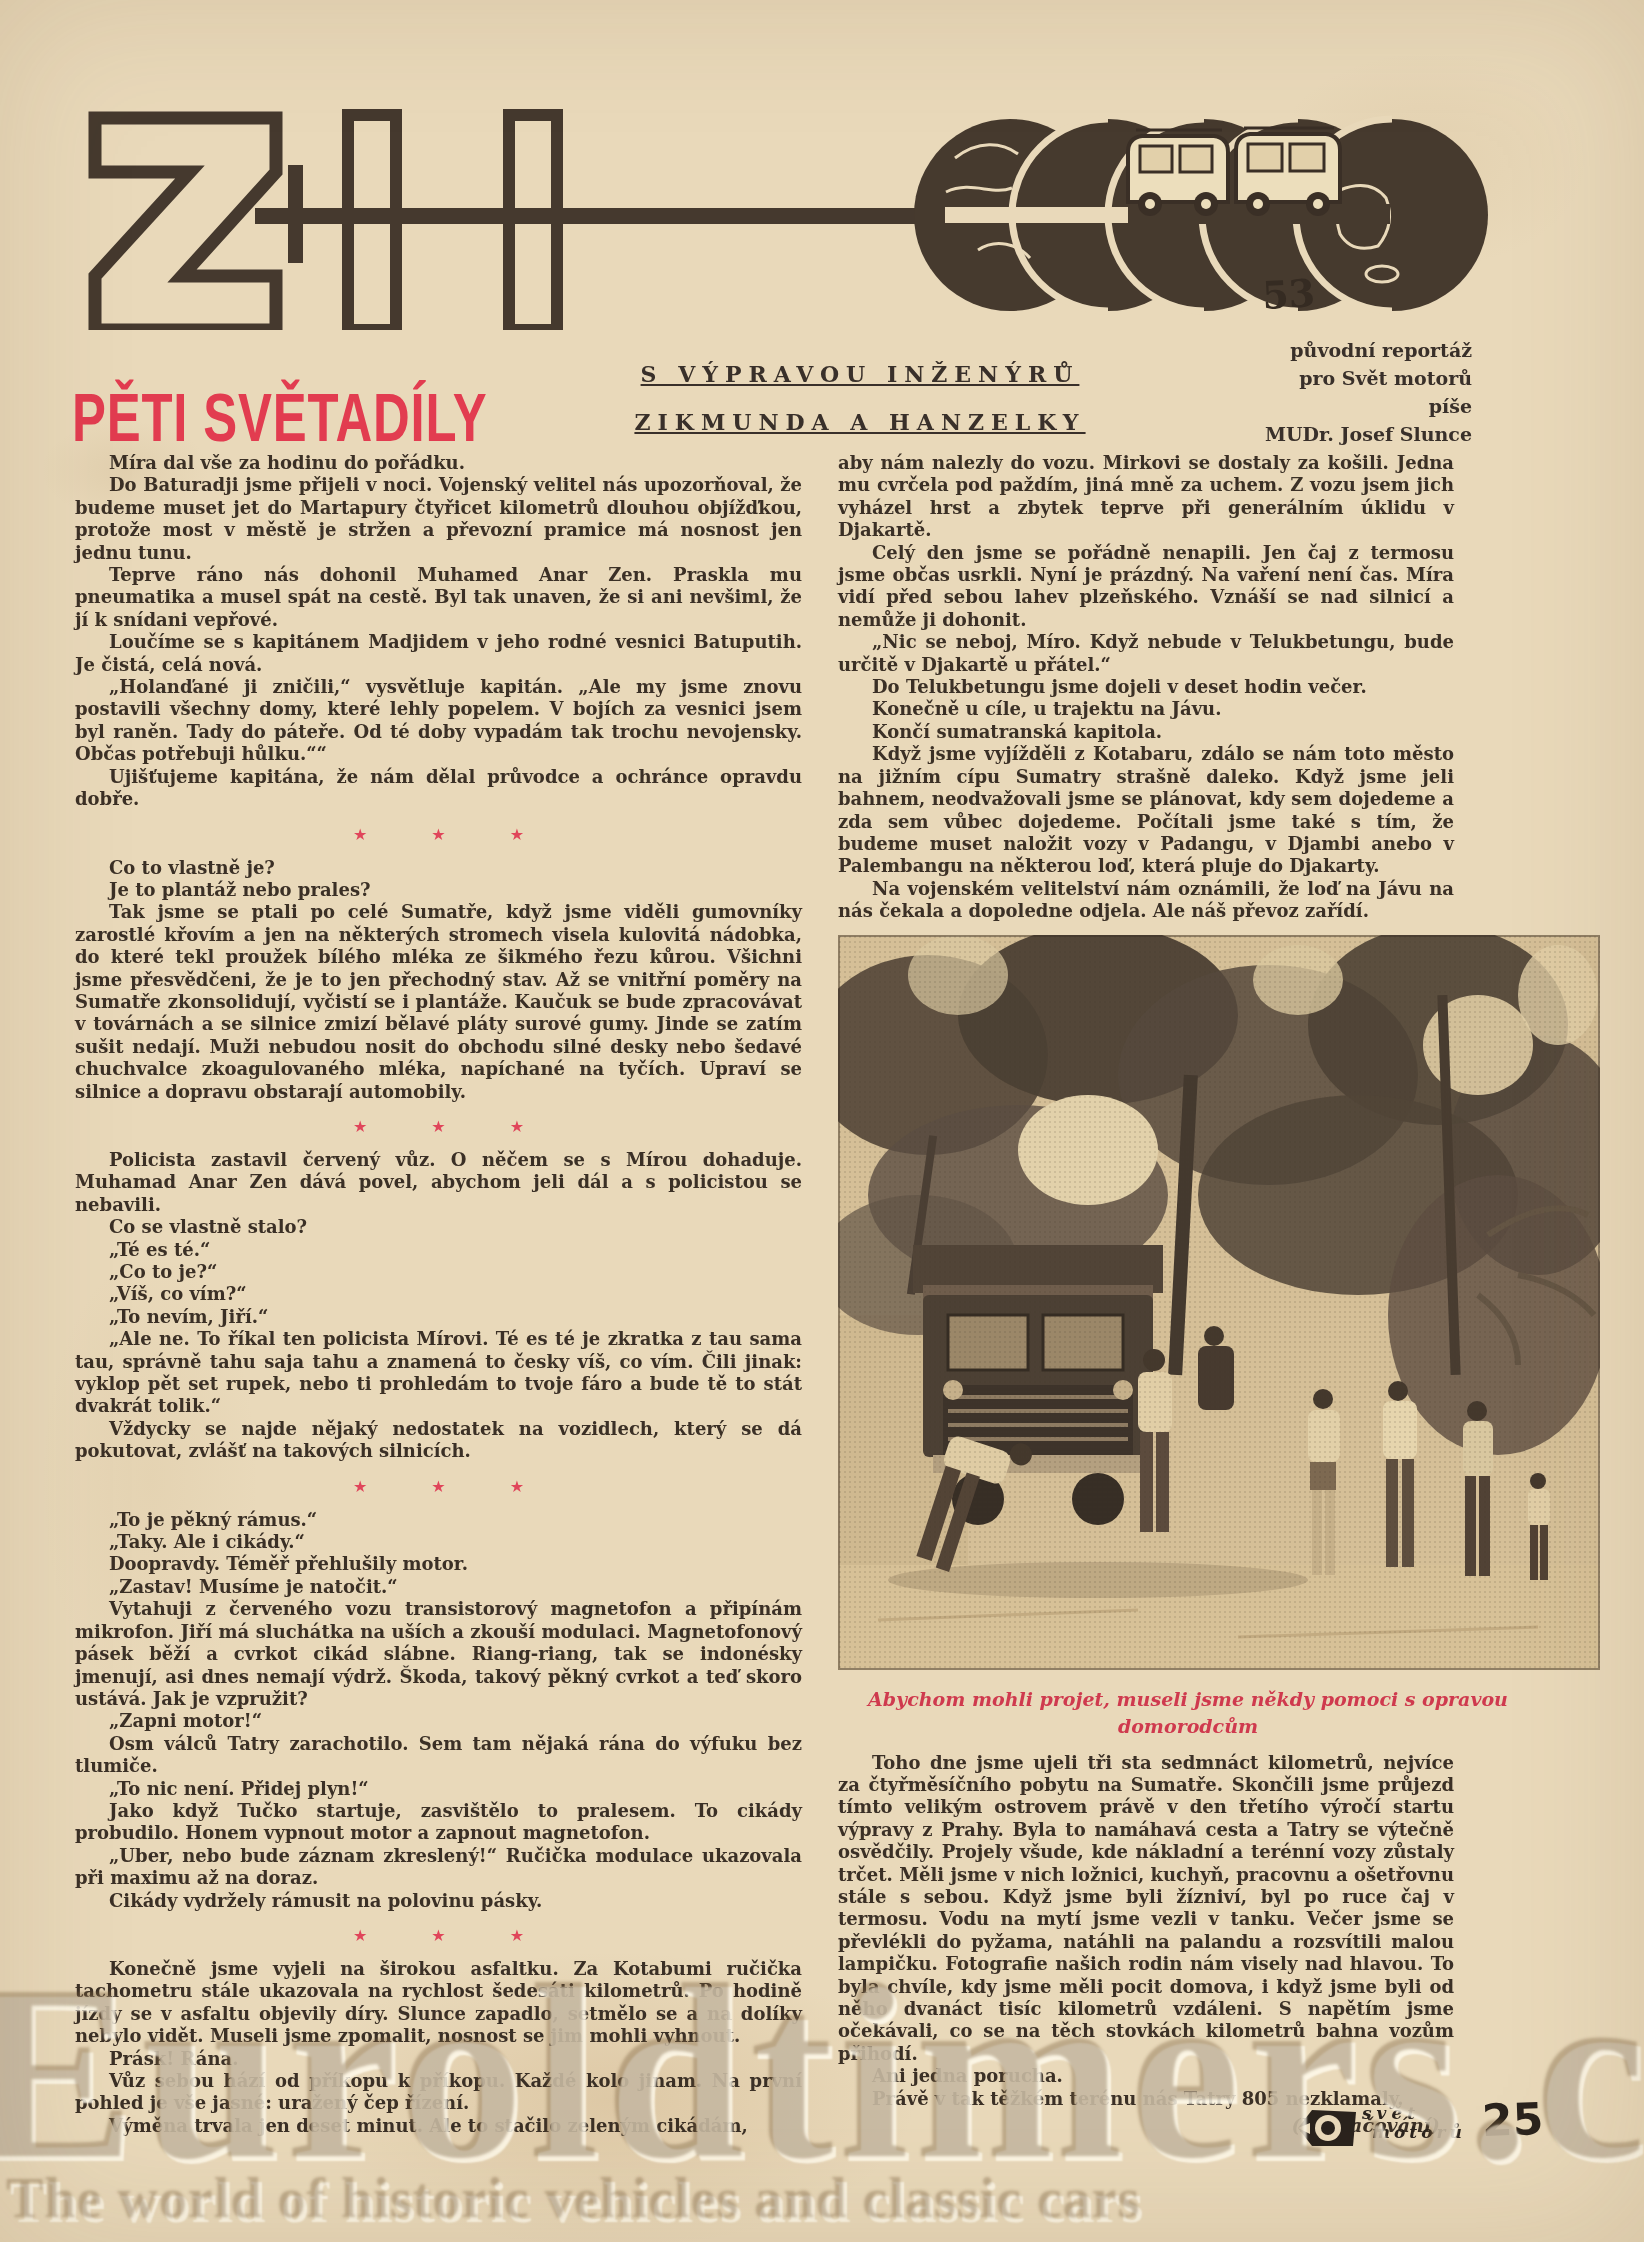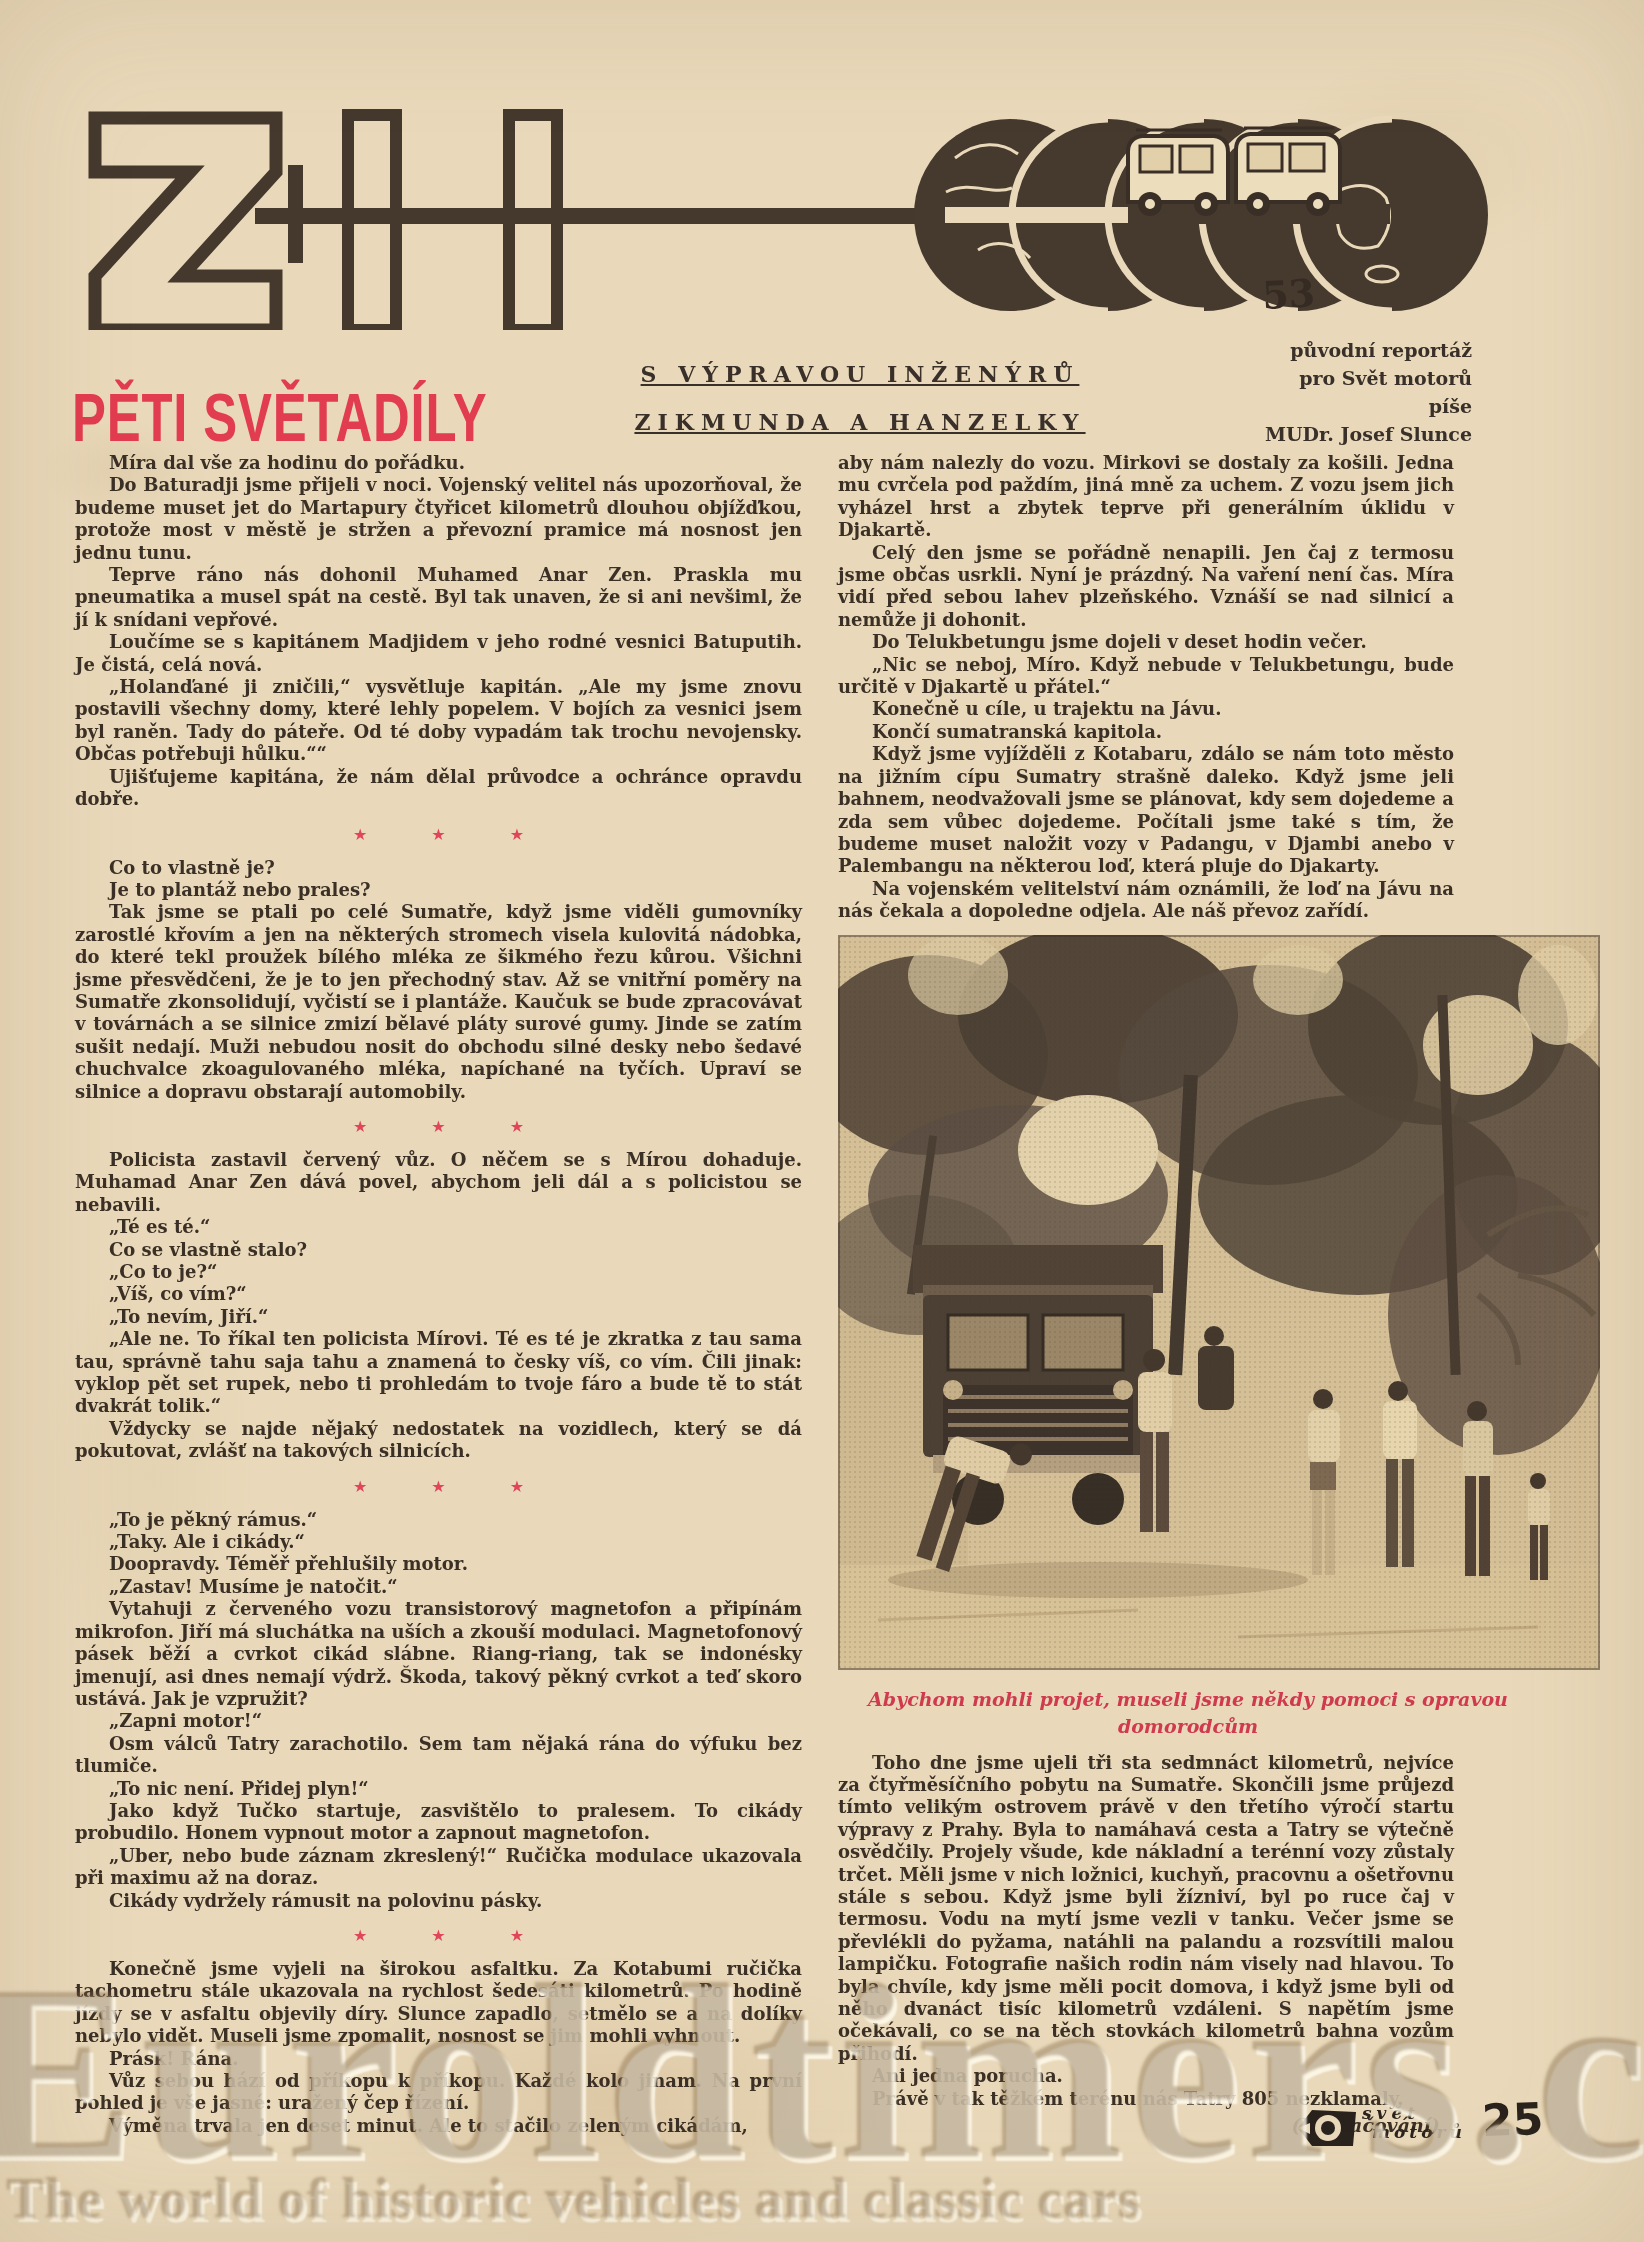--- a/index.html
+++ b/index.html
@@ -140,22 +140,22 @@
       <p class="indent">Teprve ráno nás dohonil Muhamed Anar Zen. Praskla mu pneumatika a musel spát na cestě. Byl tak unaven, že si ani nevšiml, že jí k snídani vepřové.</p>
       <p class="indent">Loučíme se s kapitánem Madjidem v jeho rodné vesnici Batuputih. Je čistá, celá nová.</p>
       <p class="indent">„Holanďané ji zničili,“ vysvětluje kapitán. „Ale my jsme znovu postavili všechny domy, které lehly popelem. V bojích za vesnici jsem byl raněn. Tady do páteře. Od té doby vypadám tak trochu nevojensky. Občas potřebuji hůlku.““</p>
       <p class="indent">Ujišťujeme kapitána, že nám dělal průvodce a ochránce opravdu dobře.</p>
       <div class="stars"><span>★</span><span>★</span><span>★</span></div>
       <p class="indent">Co to vlastně je?</p>
       <p class="indent">Je to plantáž nebo prales?</p>
       <p class="indent">Tak jsme se ptali po celé Sumatře, když jsme viděli gumovníky zarostlé křovím a jen na některých stromech visela kulovitá nádobka, do které tekl proužek bílého mléka ze šikmého řezu kůrou. Všichni jsme přesvědčeni, že je to jen přechodný stav. Až se vnitřní poměry na Sumatře zkonsolidují, vyčistí se i plantáže. Kaučuk se bude zpracovávat v továrnách a se silnice zmizí bělavé pláty surové gumy. Jinde se zatím sušit nedají. Muži nebudou nosit do obchodu silné desky nebo šedavé chuchvalce zkoagulovaného mléka, napíchané na tyčích. Upraví se silnice a dopravu obstarají automobily.</p>
       <div class="stars"><span>★</span><span>★</span><span>★</span></div>
       <p class="indent">Policista zastavil červený vůz. O něčem se s Mírou dohaduje. Muhamad Anar Zen dává povel, abychom jeli dál a s policistou se nebavili.</p>
+      <p class="indent">Co se vlastně stalo?</p>
       <p class="indent">„Té es té.“</p>
-      <p class="indent">Co se vlastně stalo?</p>
       <p class="indent">„Co to je?“</p>
       <p class="indent">„Víš, co vím?“</p>
       <p class="indent">„To nevím, Jiří.“</p>
       <p class="indent">„Ale ne. To říkal ten policista Mírovi. Té es té je zkratka z tau sama tau, správně tahu saja tahu a znamená to česky víš, co vím. Čili jinak: vyklop pět set rupek, nebo ti prohledám to tvoje fáro a bude tě to stát dvakrát tolik.“</p>
       <p class="indent">Vždycky se najde nějaký nedostatek na vozidlech, který se dá pokutovat, zvlášť na takových silnicích.</p>
       <div class="stars"><span>★</span><span>★</span><span>★</span></div>
       <p class="indent">„To je pěkný rámus.“</p>
       <p class="indent">„Taky. Ale i cikády.“</p>
       <p class="indent">Doopravdy. Téměř přehlušily motor.</p>
       <p class="indent">„Zastav! Musíme je natočit.“</p>
@@ -170,22 +170,22 @@
       <p class="indent">Konečně jsme vyjeli na širokou asfaltku. Za Kotabumi ručička tachometru stále ukazovala na rychlost šedesáti kilometrů. Po hodině jízdy se v asfaltu objevily díry. Slunce zapadlo, setmělo se a na dolíky nebylo vidět. Museli jsme zpomalit, nosnost se jim mohli vyhnout.</p>
       <p class="indent">Prásk! Rána.</p>
       <p class="indent">Vůz sebou hází od příkopu k příkopu. Každé kolo jinam. Na první pohled je vše jasné: uražený čep řízení.</p>
       <p class="indent">Výměna trvala jen deset minut. Ale to stačilo zeleným cikádám,</p>
     </div>
 
   <div class="col col-right">
     <div id="right-top">
         <p class="">aby nám nalezly do vozu. Mirkovi se dostaly za košili. Jedna mu cvrčela pod paždím, jiná mně za uchem. Z vozu jsem jich vyházel hrst a zbytek teprve při generálním úklidu v Djakartě.</p>
         <p class="indent">Celý den jsme se pořádně nenapili. Jen čaj z termosu jsme občas usrkli. Nyní je prázdný. Na vaření není čas. Míra vidí před sebou lahev plzeňského. Vznáší se nad silnicí a nemůže ji dohonit.</p>
+        <p class="indent">„Nic se neboj, Míro. Když nebude v Telukbetungu, bude určitě v Djakartě u přátel.“</p>
         <p class="indent">Do Telukbetungu jsme dojeli v deset hodin večer.</p>
-        <p class="indent">„Nic se neboj, Míro. Když nebude v Telukbetungu, bude určitě v Djakartě u přátel.“</p>
         <p class="indent">Konečně u cíle, u trajektu na Jávu.</p>
         <p class="indent">Končí sumatranská kapitola.</p>
         <p class="indent">Když jsme vyjížděli z Kotabaru, zdálo se nám toto město na jižním cípu Sumatry strašně daleko. Když jsme jeli bahnem, neodvažovali jsme se plánovat, kdy sem dojedeme a zda sem vůbec dojedeme. Počítali jsme také s tím, že budeme muset naložit vozy v Padangu, v Djambi anebo v Palembangu na některou loď, která pluje do Djakarty.</p>
         <p class="indent">Na vojenském velitelství nám oznámili, že loď na Jávu na nás čekala a dopoledne odjela. Ale náš převoz zařídí.</p>
       </div>
 
     <figure class="photo" style="margin:12px 0 0 0">
       <svg width="762" height="735" viewBox="0 0 762 735">
         <defs>
           <pattern id="ht" width="5" height="5" patternUnits="userSpaceOnUse">

